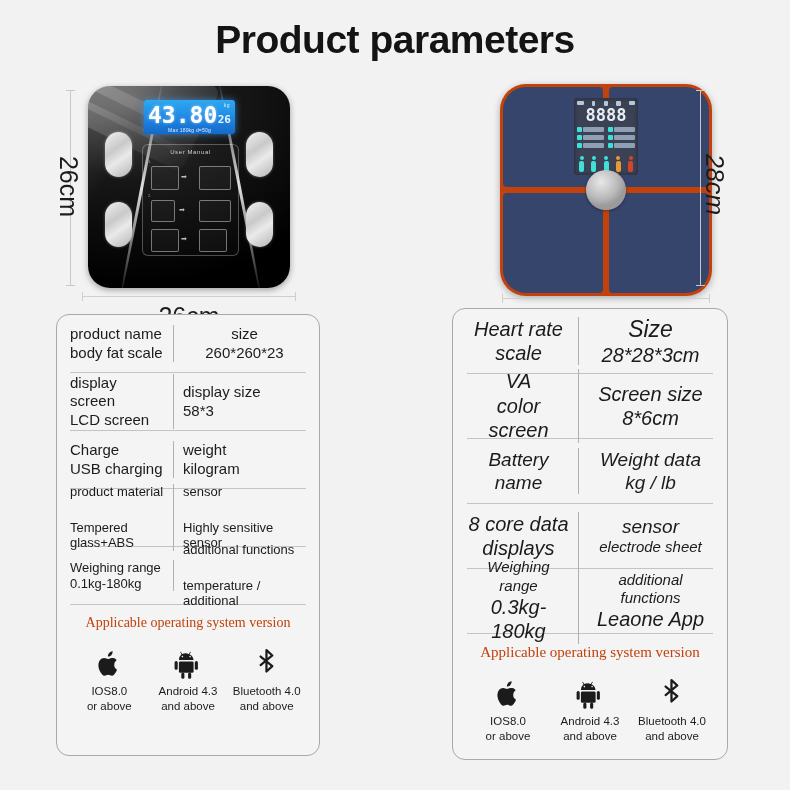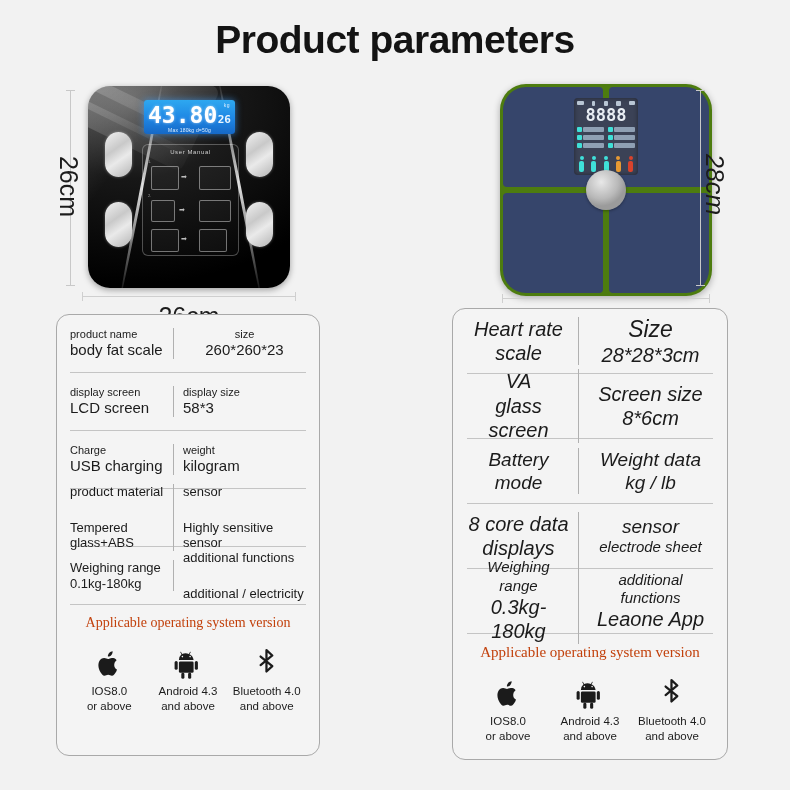--- a/index.html
+++ b/index.html
@@ -136,21 +136,21 @@
     background:rgba(255,255,255,.03);
   }
   .m-arrow{
     position:absolute;font-size:7px;color:#bdbdbd;line-height:1;
   }
 
   
   .scale-blue{
     position:absolute;left:22px;top:6px;width:212px;height:212px;
     border-radius:26px;
-    background:#4d7c0f;
+    background:#c2410c;
     overflow:hidden;
     box-shadow:0 2px 7px rgba(0,0,0,.3);
   }
   .quad{position:absolute;background:#36456b;}
   .q-tl{left:3px;top:3px;width:100px;height:100px;border-radius:23px 4px 4px 4px;}
   .q-tr{left:109px;top:3px;width:100px;height:100px;border-radius:4px 23px 4px 4px;}
   .q-bl{left:3px;top:109px;width:100px;height:100px;border-radius:4px 4px 4px 23px;}
   .q-br{left:109px;top:109px;width:100px;height:100px;border-radius:4px 4px 23px 4px;}
   .btn-round{
     position:absolute;left:86px;top:86px;width:40px;height:40px;border-radius:50%;
@@ -206,21 +206,21 @@
   .cellL{padding-right:8px;border-right:1px solid #b0b0b0;}
   .cellR{padding-left:9px;}
   .t1{line-height:1.22;}
   .t2{line-height:1.22;}
 
   
   .card-left .rows{padding:0 13px;}
   .card-left .row{height:57px;}
   .card-left .cellL{width:104px;}
   .card-left .cellR{width:auto;flex:1;}
-  .card-left .t1{font-size:11px;}
+  .card-left .t1{font-size:15px;}
   .card-left .t2{font-size:15px;}
   .card-left .sm .t1,.card-left .sm .t2{font-size:13px;}
   .card-left .xs{font-size:11.5px;margin-top:20px;}
 
   
   .card-right .rows{padding:0 14px;}
   .card-right .row{height:64px;}
   .card-right .cellL{width:112px;text-align:center;}
   .card-right .cellR{flex:1;text-align:center;}
   .card-right .t1,.card-right .t2{font-style:italic;font-size:20px;}
@@ -424,21 +424,21 @@
         </div>
       </div>
 
       <div class="row sm">
         <div class="cellL">
           <div class="t1">Weighing range</div>
           <div class="t2">0.1kg-180kg</div>
         </div>
         <div class="cellR">
           <div class="t1" style="font-size:13px;">additional functions</div>
-          <div class="t2 xs">additional / electricity</div>
+          <div class="t2 xs">temperature / additional</div>
         </div>
       </div>
 
       <div class="osblock">
         <div class="os-title">Applicable operating system version</div>
         <div class="os-icons">
 
           <div class="os-item">
             <div class="os-glyph">
               <svg width="27" height="32" viewBox="0 0 24 28" fill="#1b1b1b">
@@ -495,32 +495,32 @@
         </div>
         <div class="cellR">
           <div class="t1 big">Size</div>
           <div class="t2">28*28*3cm</div>
         </div>
       </div>
 
       <div class="row">
         <div class="cellL">
           <div class="t1">VA</div>
-          <div class="t2">glass screen</div>
+          <div class="t2">color screen</div>
         </div>
         <div class="cellR">
           <div class="t1">Screen size</div>
           <div class="t2">8*6cm</div>
         </div>
       </div>
 
       <div class="row">
         <div class="cellL">
           <div class="t1 mid">Battery</div>
-          <div class="t2 mid">mode</div>
+          <div class="t2 mid">name</div>
         </div>
         <div class="cellR">
           <div class="t1 mid">Weight data</div>
           <div class="t2 mid">kg / lb</div>
         </div>
       </div>
 
       <div class="row">
         <div class="cellL">
           <div class="t1">8 core data</div>

